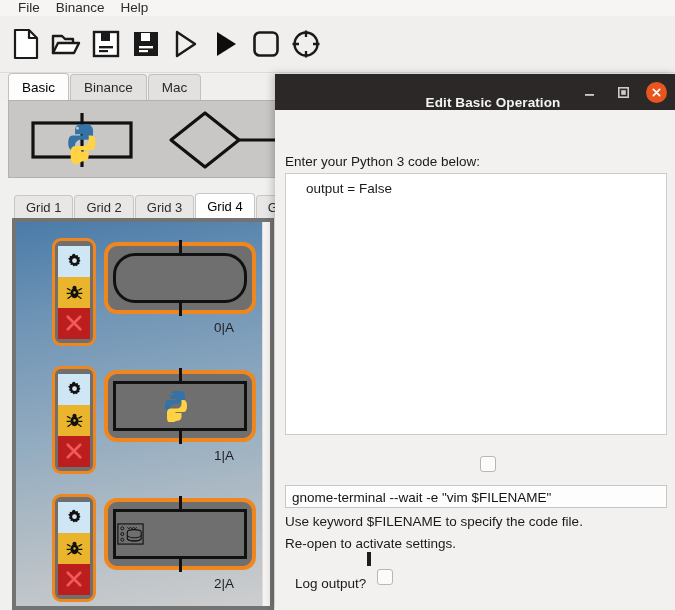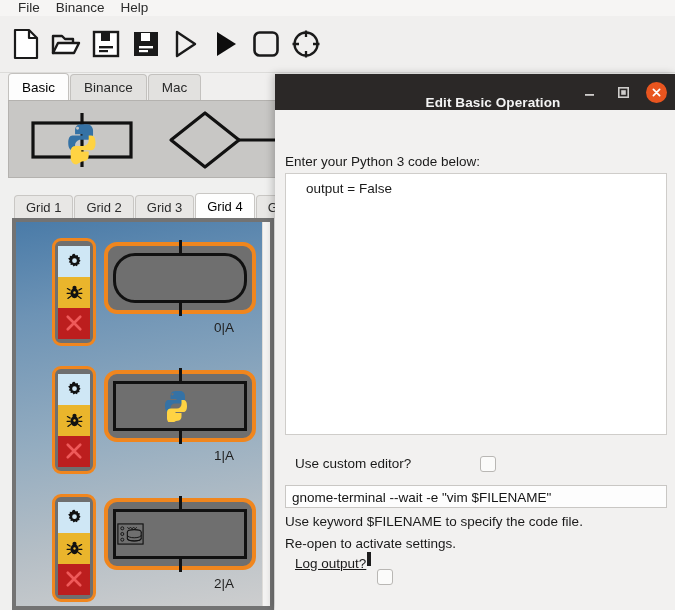--- a/index.html
+++ b/index.html
@@ -605,27 +605,26 @@
       </div>
     </div>
   </div>
 
   <div id="dialog-body">
 
     <div class="dlg-label" style="left:10px; top:44px;">Enter your Python 3 code below:</div>
 
     <div id="code-area">output = False</div>
 
-    <div class="dlg-label" style="left: 20px; top: 346px;">Use custom editor?</div>
     <div class="dlg-check" style="left: 205px; top: 346px;"></div>
 
     <div id="editor-cmd" style="top: 375px;">gnome-terminal --wait -e "vim $FILENAME"</div>
 
     <div class="dlg-label" style="left: 10px; top: 426px;">Re-open to activate settings.</div>
     <div class="dlg-label" style="left: 10px; top: 404px;">Use keyword $FILENAME to specify the code file.</div>
 
-    <div class="dlg-label" style="left:20px; top:446px;text-decoration:underline;">Log output?</div>
+    <div class="dlg-label" style="left:20px; top:466px;">Log output?</div>
     <div class="dlg-check" style="left: 102px; top: 459px;"></div>
 
     <div id="bottom-marker"></div>
 
   </div>
 </div>
 
 </body></html>

